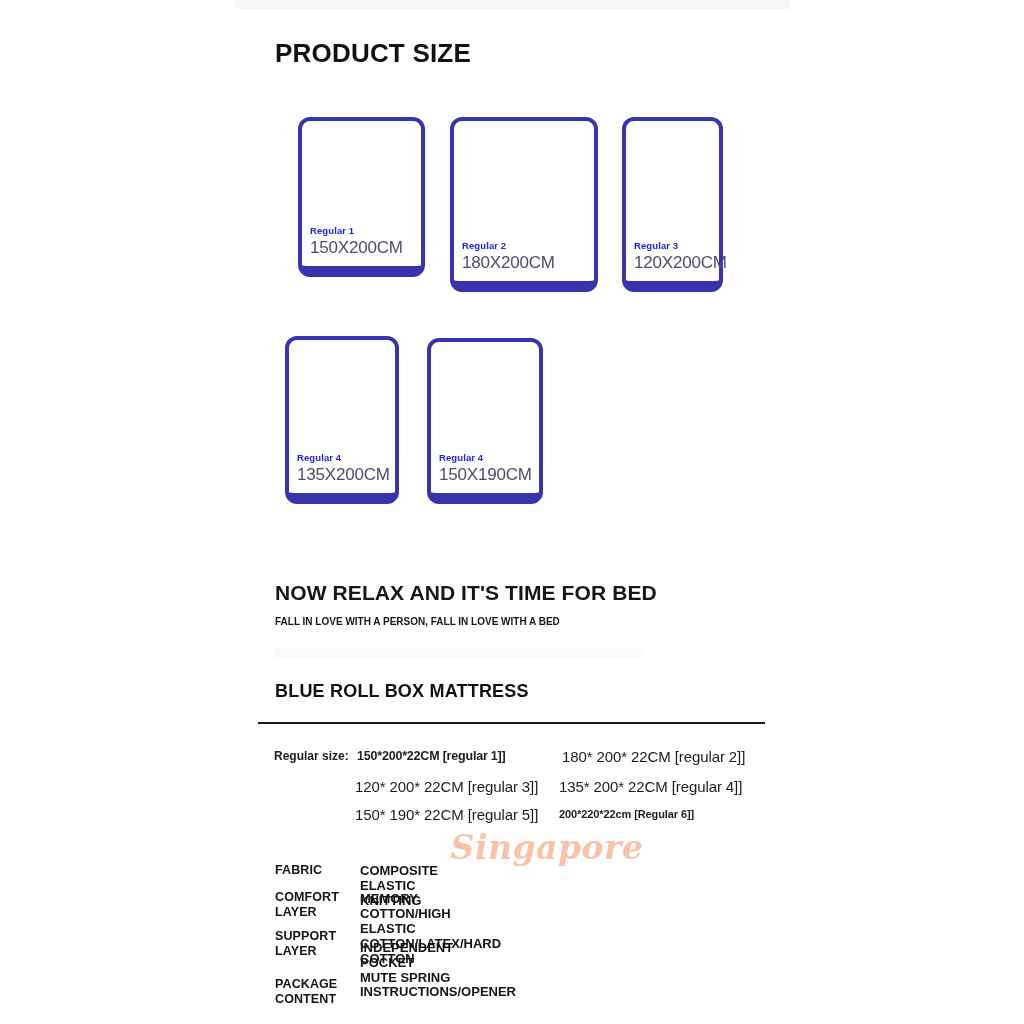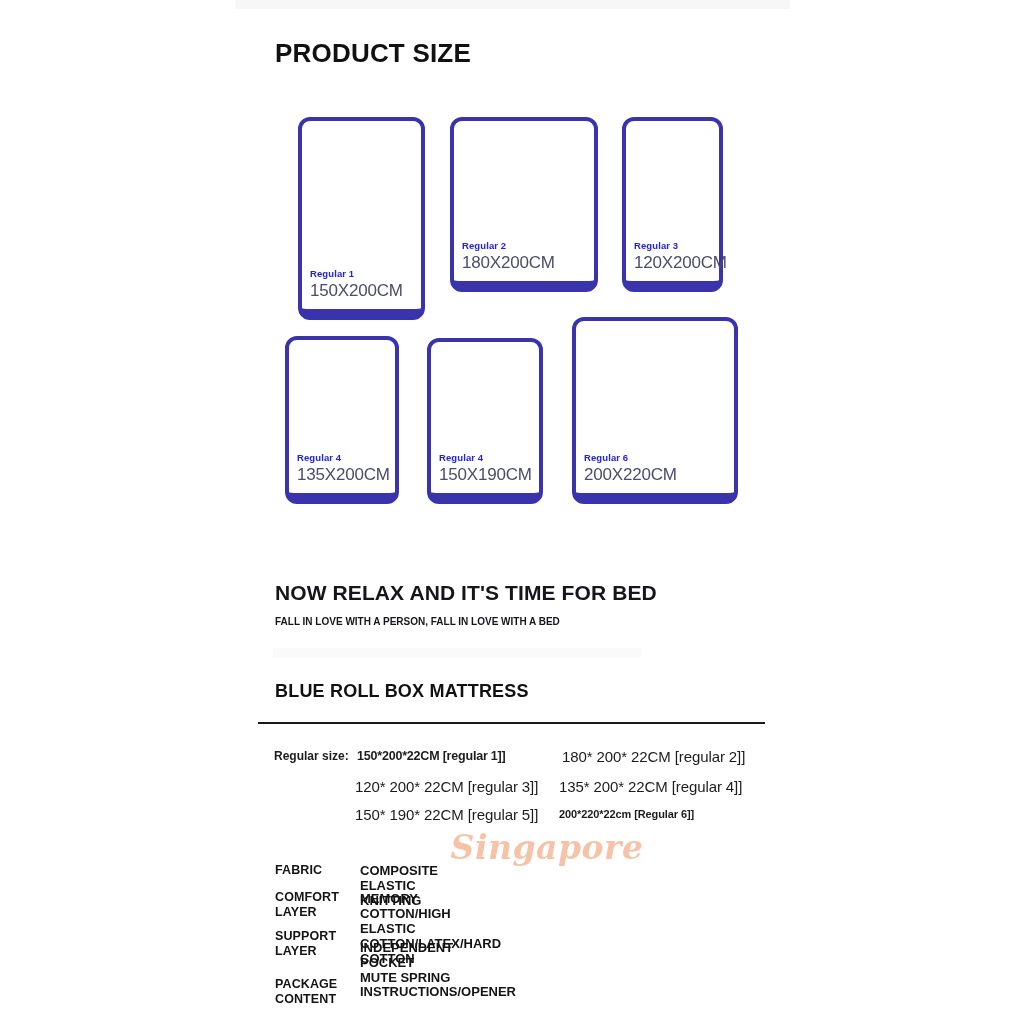--- a/index.html
+++ b/index.html
@@ -72,21 +72,21 @@
   }
   .size-box .size-value {
     font-size: 17px;
     font-weight: normal;
     color: #4c4c6b;
     letter-spacing: -0.2px;
     white-space: nowrap;
   }
 
   
-  .box-1 { left: 298px; top: 117px; width: 127px; height: 203px; }
+  .box-1 { left: 298px; top: 117px; width: 127px; height: 160px; }
   .box-2 { left: 450px; top: 117px; width: 148px; height: 175px; padding-left: 48px; }
   .box-3 { left: 622px; top: 117px; width: 101px; height: 175px; }
   .box-4 { left: 285px; top: 336px; width: 114px; height: 168px; }
   .box-5 { left: 427px; top: 338px; width: 116px; height: 166px; }
   .box-6 { left: 572px; top: 317px; width: 166px; height: 187px; }
 
   
   .tagline-h {
     position: absolute;
     left: 275px;
@@ -306,26 +306,20 @@
     </div>
   </div>
 
   <div class="size-box box-5">
     <div class="box-inner">
       <div class="regular-label">Regular 4</div>
       <div class="size-value">150X190CM</div>
     </div>
   </div>
 
-  <div class="size-box box-6">
-    <div class="box-inner">
-      <div class="regular-label">Regular 6</div>
-      <div class="size-value">200X220CM</div>
-    </div>
-  </div>
 
 </div>
 
 <div class="tagline-h">NOW RELAX AND IT'S TIME FOR BED</div>
 <div class="tagline-sub">FALL IN LOVE WITH A PERSON, FALL IN LOVE WITH A BED</div>
 <div class="mid-band"></div>
 
 <div class="product-name">BLUE ROLL BOX MATTRESS</div>
 
 <div class="divider"></div>

